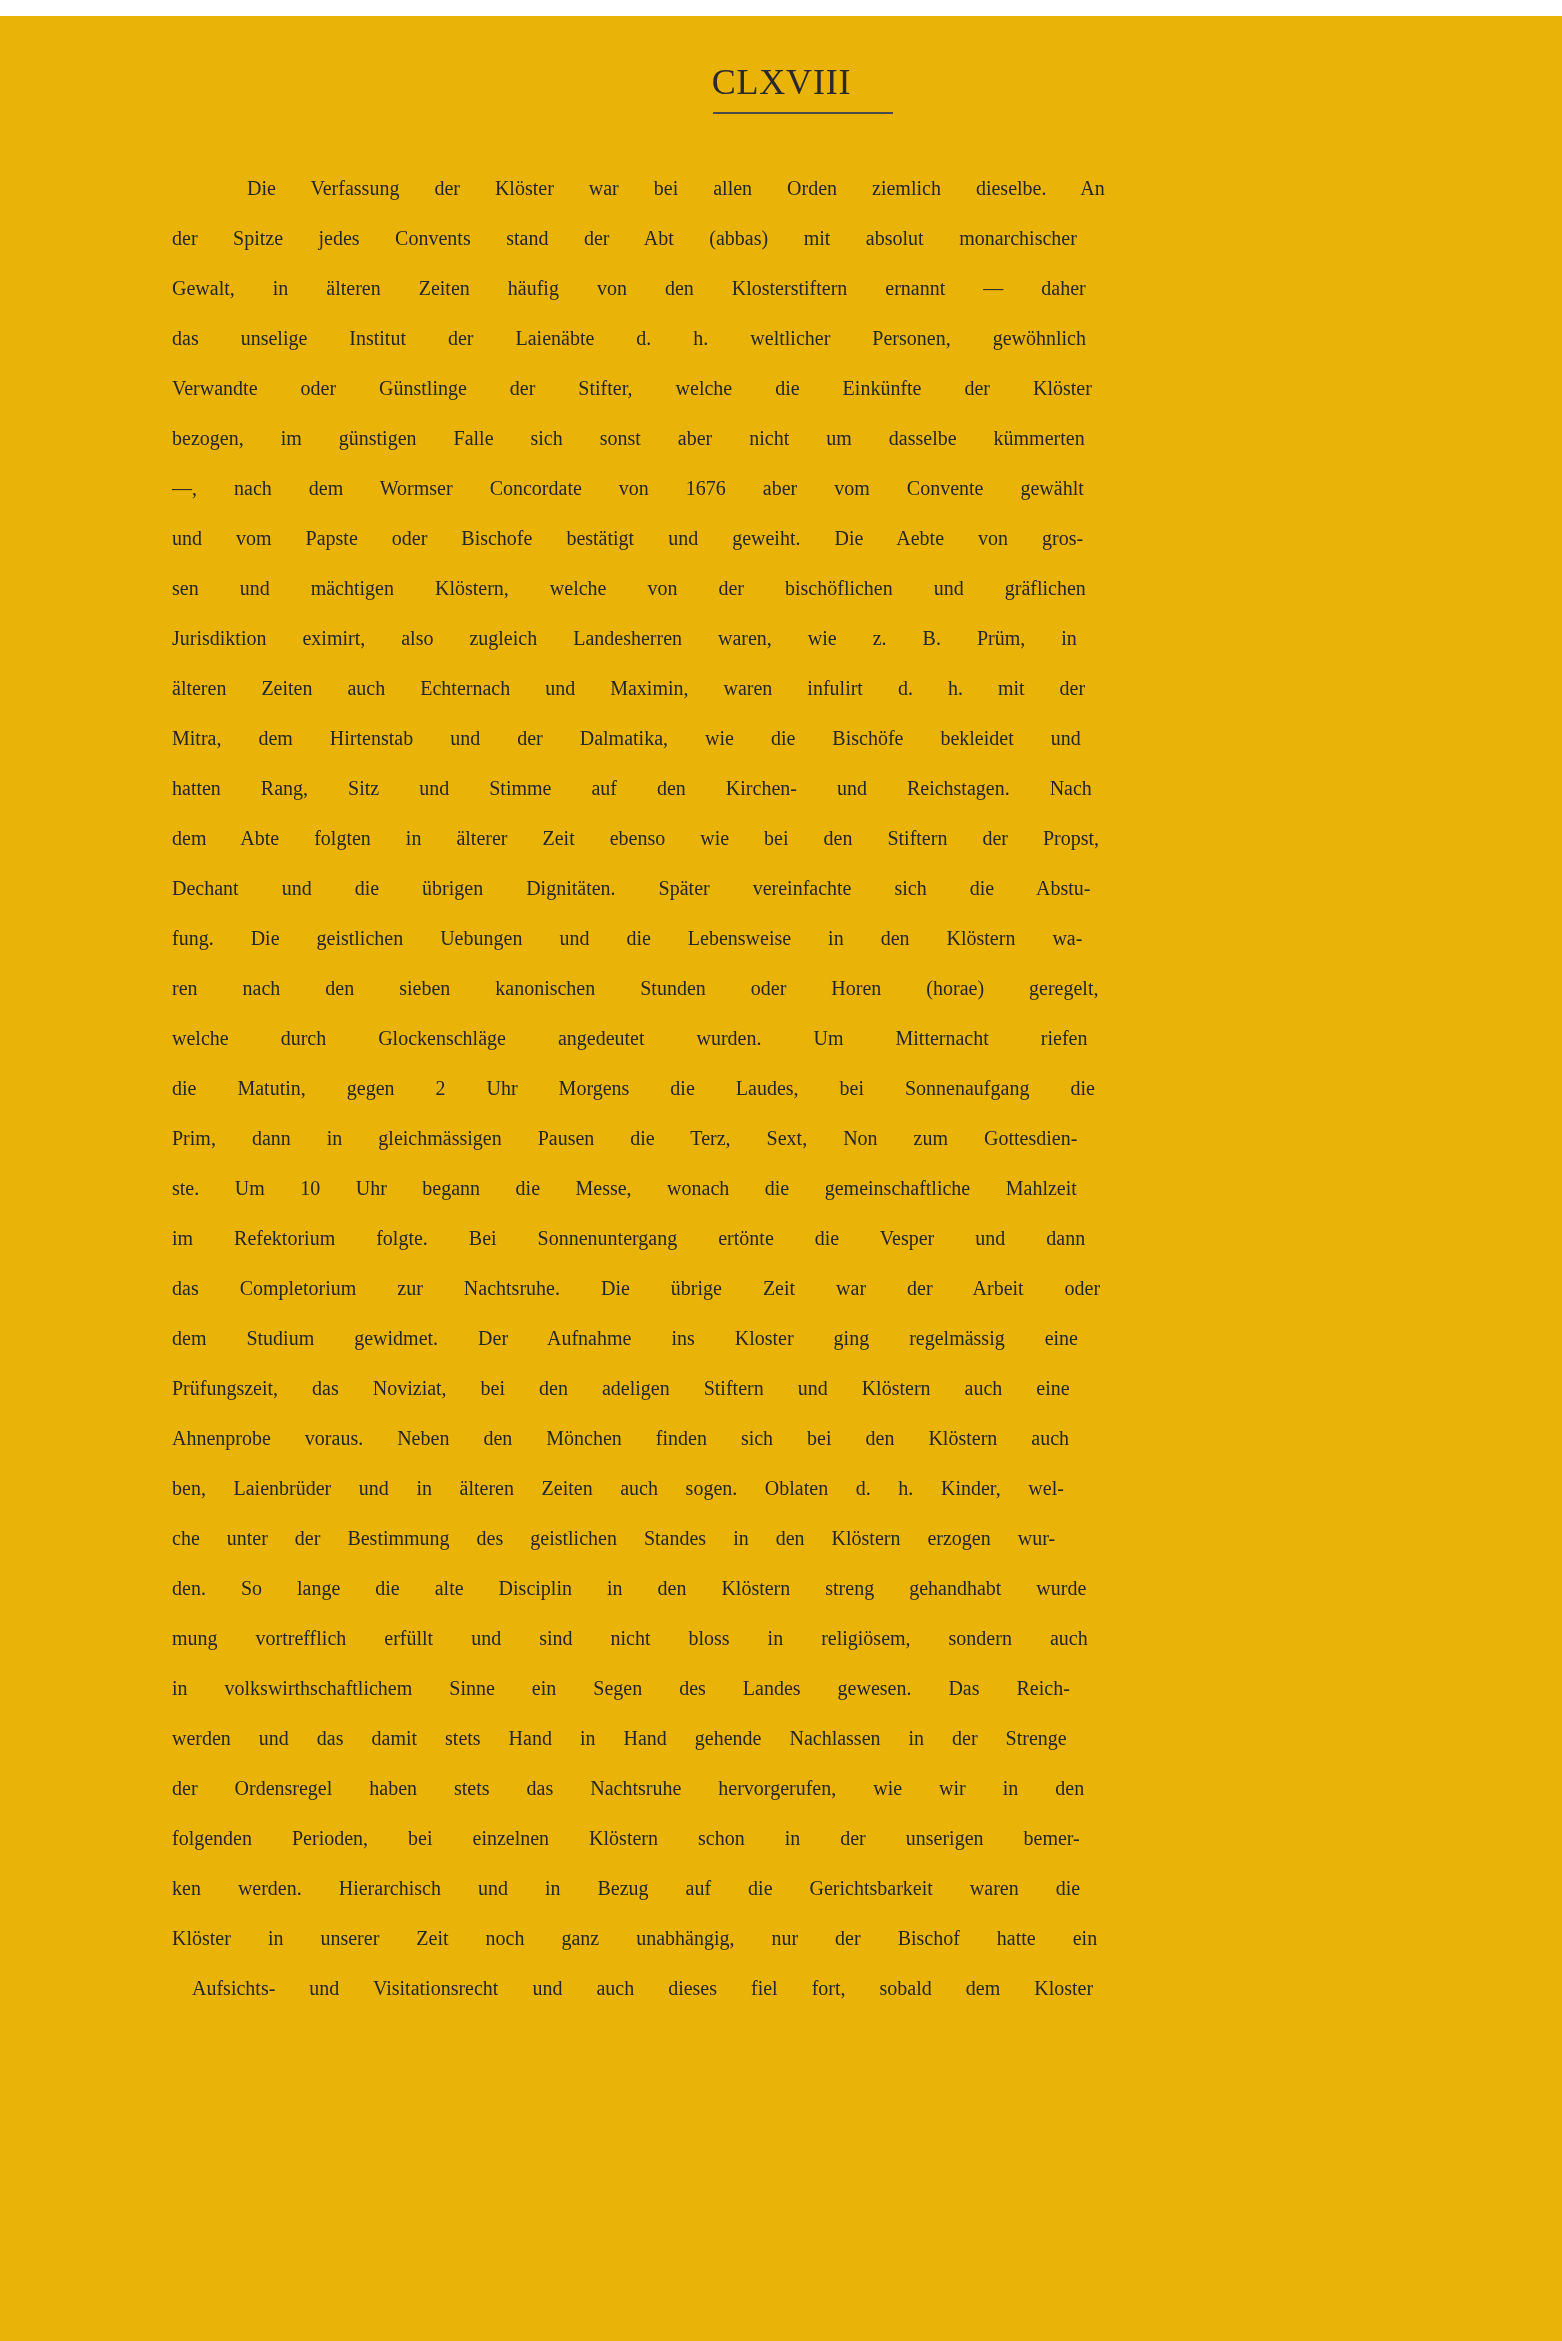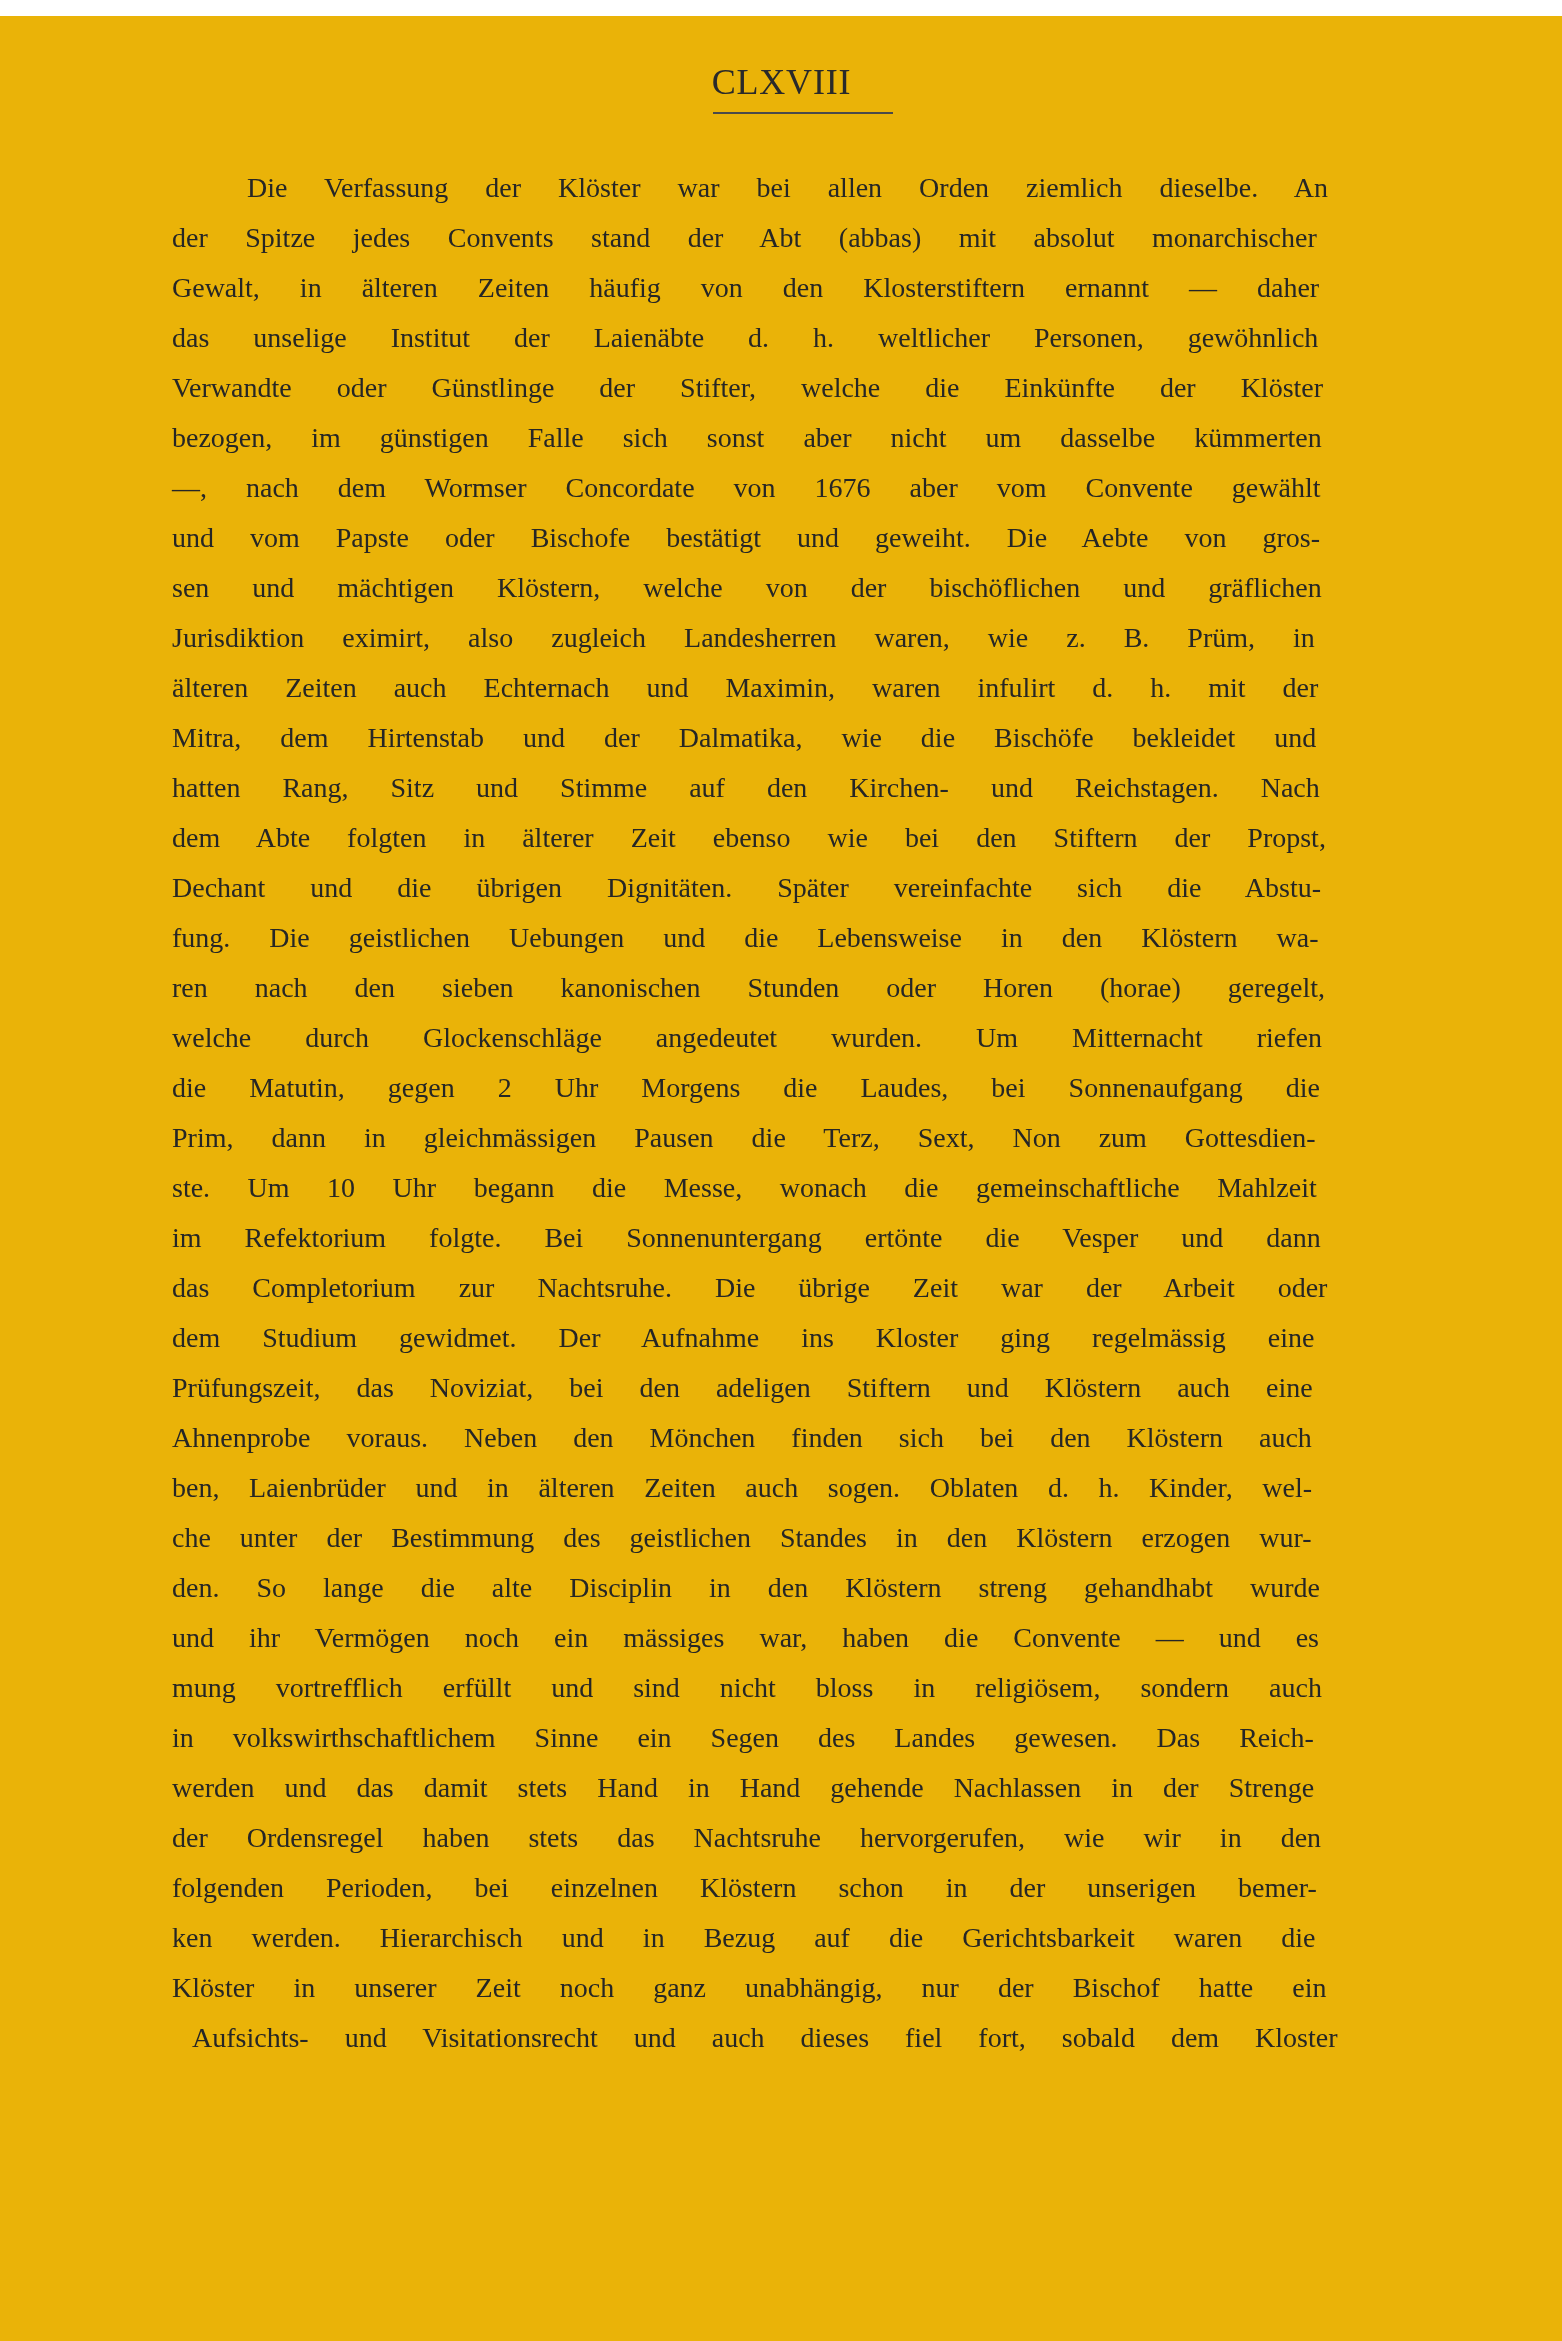--- a/index.html
+++ b/index.html
@@ -13,21 +13,21 @@
     font-family: "Liberation Serif", "DejaVu Serif", serif;
     font-size: 36px; color: #2a2a2a; letter-spacing: 0.8px;
   }
   .header-rule {
     position: absolute; left: 713px; width: 180px; top: 96px; height: 2.3px;
     background: #4a4a4a;
   }
   .body-text {
     position: absolute; left: 172px; top: 147px; width: 1266px;
     font-family: "Liberation Serif", "DejaVu Serif", serif;
-    font-size: 28px; line-height: 50px; color: #262626; text-decoration: underline;
+    font-size: 20px; line-height: 50px; color: #262626; text-decoration: underline;
   }
   .line {
     display: block; height: 50px; white-space: nowrap;
     text-align: justify; text-align-last: justify;
   }
   .line.first { padding-left: 75px; }
 </style>
 </head>
 <body>
 
@@ -57,21 +57,20 @@
       <span class="line"><span style="display: inline-block; white-space: nowrap; word-spacing: 31px;">Prim, dann in gleichmässigen Pausen die Terz, Sext, Non zum Gottesdien-</span></span>
       <span class="line"><span style="display: inline-block; white-space: nowrap; word-spacing: 30.5px;">ste. Um 10 Uhr begann die Messe, wonach die gemeinschaftliche Mahlzeit</span></span>
       <span class="line"><span style="display: inline-block; white-space: nowrap; word-spacing: 36px;">im Refektorium folgte. Bei Sonnenuntergang ertönte die Vesper und dann</span></span>
       <span class="line"><span style="display: inline-block; white-space: nowrap; word-spacing: 36px;">das Completorium zur Nachtsruhe. Die übrige Zeit war der Arbeit oder</span></span>
       <span class="line"><span style="display: inline-block; white-space: nowrap; word-spacing: 35px;">dem Studium gewidmet. Der Aufnahme ins Kloster ging regelmässig eine</span></span>
       <span class="line"><span style="display: inline-block; white-space: nowrap; word-spacing: 29px;">Prüfungszeit, das Noviziat, bei den adeligen Stiftern und Klöstern auch eine</span></span>
       <span class="line"><span style="display: inline-block; white-space: nowrap; word-spacing: 29px;">Ahnenprobe voraus. Neben den Mönchen finden sich bei den Klöstern auch</span></span>
       <span class="line"><span style="display: inline-block; white-space: nowrap; word-spacing: 22.6px;">ben, Laienbrüder und in älteren Zeiten auch sogen. Oblaten d. h. Kinder, wel-</span></span>
       <span class="line"><span style="display: inline-block; white-space: nowrap; word-spacing: 22px;">che unter der Bestimmung des geistlichen Standes in den Klöstern erzogen wur-</span></span>
       <span class="line"><span style="display: inline-block; white-space: nowrap; word-spacing: 30px;">den. So lange die alte Disciplin in den Klöstern streng gehandhabt wurde</span></span>
-      <span class="line"><span style="display: inline-block; white-space: nowrap; word-spacing: 28px;">und ihr Vermögen noch ein mässiges war, haben die Convente — und es</span></span>
       <span class="line"><span style="display: inline-block; white-space: nowrap; word-spacing: 33px;">mung vortrefflich erfüllt und sind nicht bloss in religiösem, sondern auch</span></span>
       <span class="line"><span style="display: inline-block; white-space: nowrap; word-spacing: 32px;">in volkswirthschaftlichem Sinne ein Segen des Landes gewesen. Das Reich-</span></span>
       <span class="line"><span style="display: inline-block; white-space: nowrap; word-spacing: 23px;">werden und das damit stets Hand in Hand gehende Nachlassen in der Strenge</span></span>
       <span class="line"><span style="display: inline-block; white-space: nowrap; word-spacing: 32px;">der Ordensregel haben stets das Nachtsruhe hervorgerufen, wie wir in den</span></span>
       <span class="line"><span style="display: inline-block; white-space: nowrap; word-spacing: 35px;">folgenden Perioden, bei einzelnen Klöstern schon in der unserigen bemer-</span></span>
       <span class="line"><span style="display: inline-block; white-space: nowrap; word-spacing: 32px;">ken werden. Hierarchisch und in Bezug auf die Gerichtsbarkeit waren die</span></span>
       <span class="line"><span style="display: inline-block; white-space: nowrap; word-spacing: 32px;">Klöster in unserer Zeit noch ganz unabhängig, nur der Bischof hatte ein</span></span>
       <span class="line"><span style="display: inline-block; white-space: nowrap; word-spacing: 29px; margin-left: 20px;">Aufsichts- und Visitationsrecht und auch dieses fiel fort, sobald dem Kloster</span></span>
     </div>
 </div>

